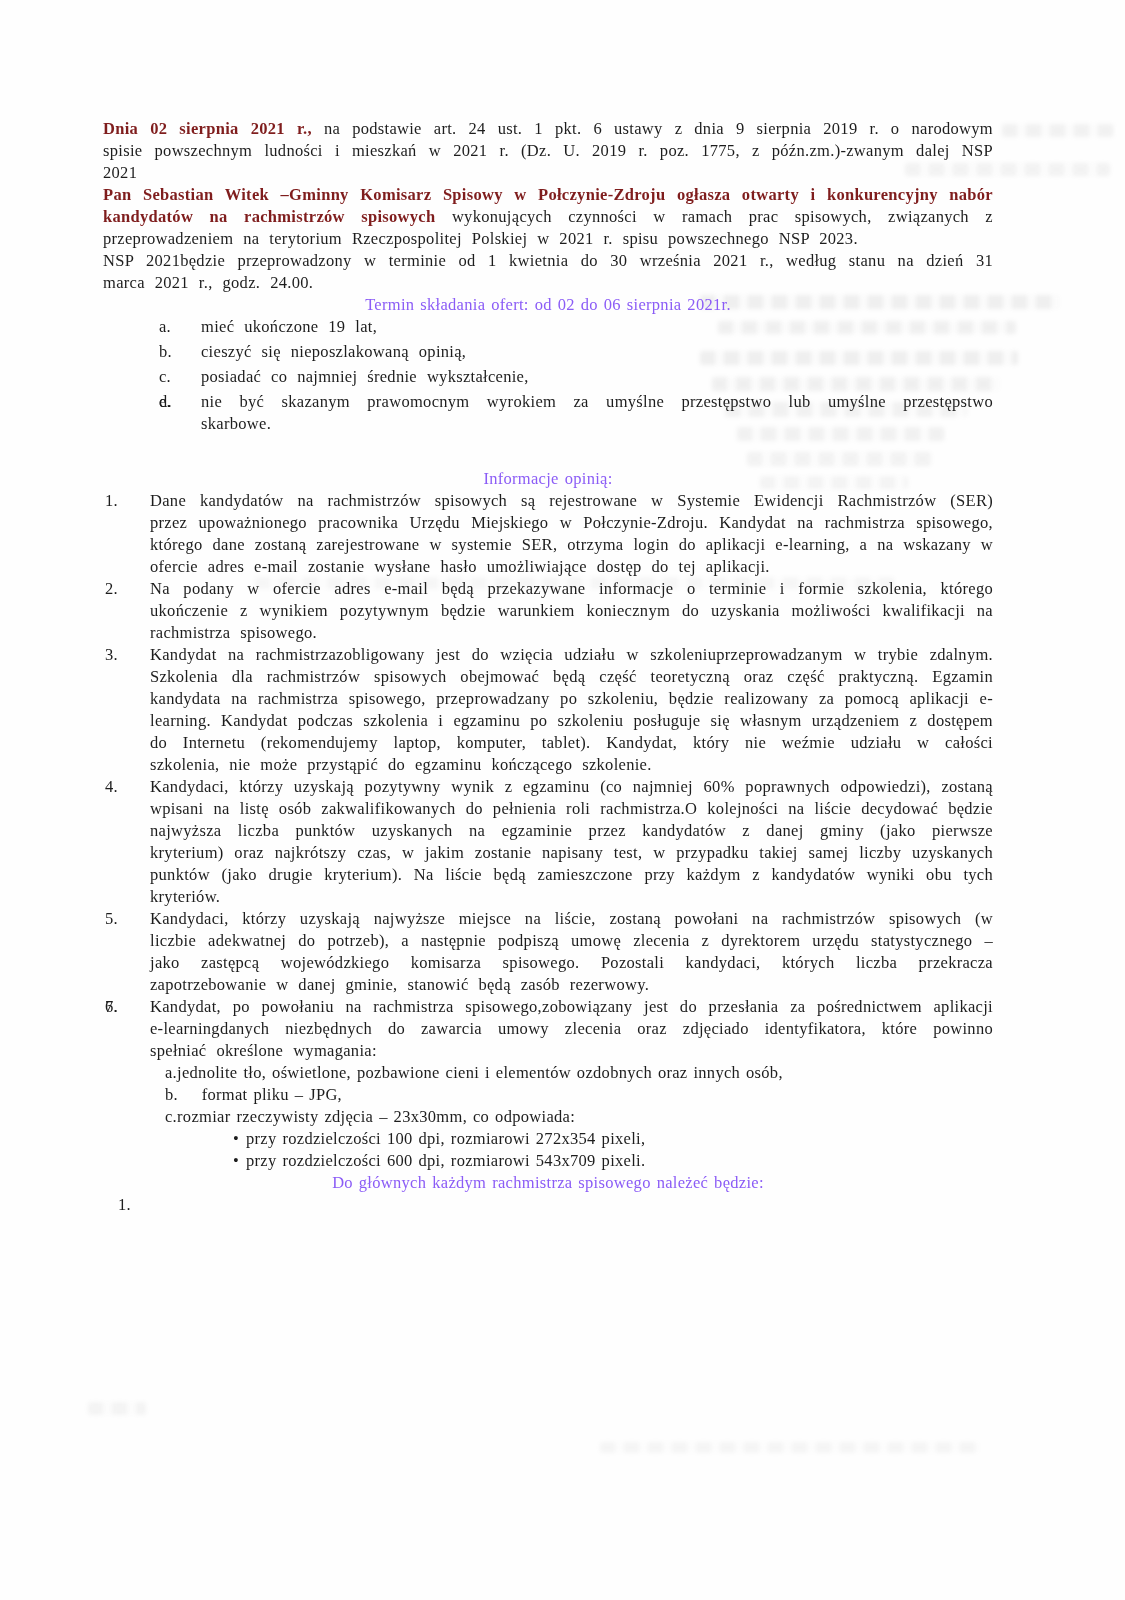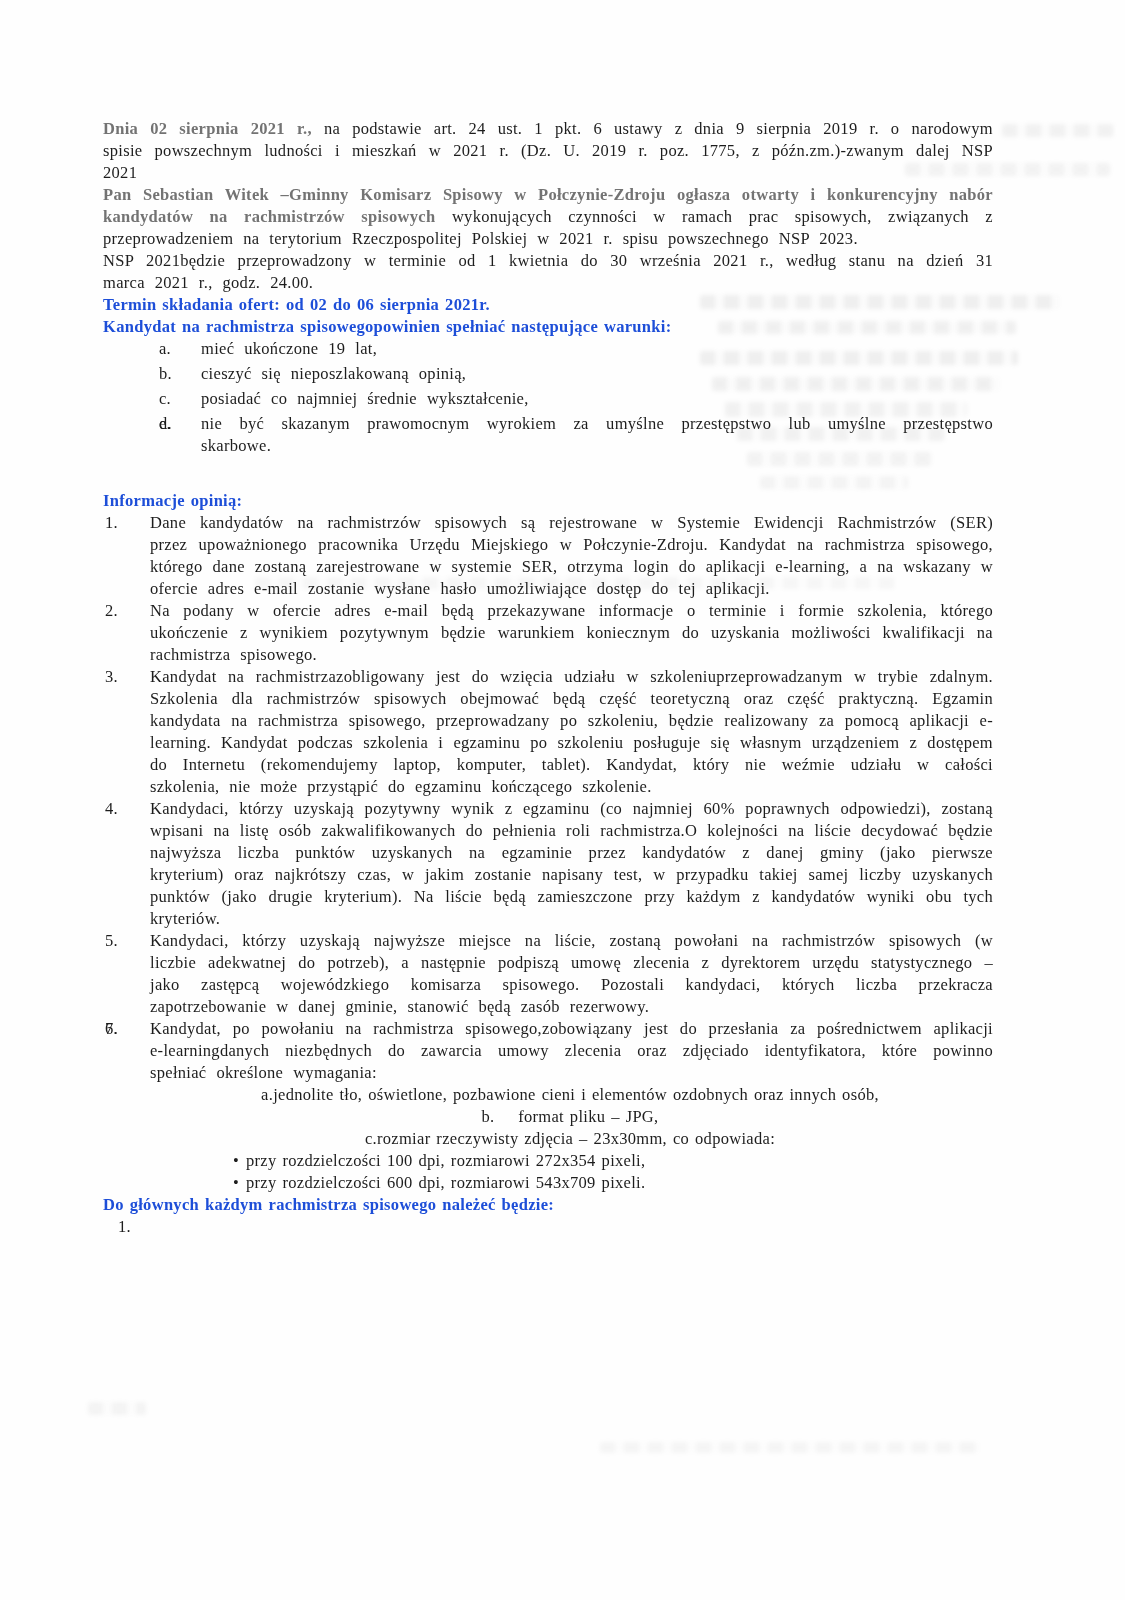--- a/index.html
+++ b/index.html
@@ -7,38 +7,38 @@
     position:relative; width:1125px; height:1600px; margin:0 auto;
     background:#fefefe; overflow:hidden;
     font-family:"Liberation Serif", serif; color:#1d1d1d;
   }
   .content {
     position:absolute; left:103px; top:118px; width:890px;
     font-size:16.5px; line-height:22px; letter-spacing:0.3px;
     word-spacing:5.5px; text-align:justify;
   }
   .content p { margin:0; }
-  b { font-weight:bold; color:#737373; }
-  .heading { font-weight:bold; text-align:left; word-spacing:1.5px; color:#1d4ed8; }
+  b { font-weight:bold; color:#7f1d1d; }
+  .heading { font-weight:normal; text-align:center; word-spacing:1.5px; color:#8b5cf6; }
 
   .intro        { margin:0 0 26px 0; }
   .announcement { margin:0 0 12px 0; }
   .term         { margin:0 0 24px 0; }
   .deadline     { margin:0 0 31px 0; }
   .req-heading  { margin:0 0 14px 0; }
   .req-list     { margin:0 0 33px 0; }
   .req-item     { position:relative; padding-left:98px; margin-bottom:3px; text-align:justify; }
   .req-item .marker { position:absolute; left:56px; }
 
   .gi-heading   { margin:0 0 9px 0; }
   .gi-item      { position:relative; }
   .gi-text      { position:relative; padding-left:47px; text-align:justify; }
   .gi-text .marker { position:absolute; left:2px; }
 
-  .photo-spec   { margin-left:44px; text-align:center; word-spacing:1.5px; white-space:pre-wrap; }
+  .photo-spec   { margin-left:62px; text-align:left; word-spacing:1.5px; white-space:pre-wrap; }
   .photo-bullet { position:relative; padding-left:143px; text-align:left; word-spacing:1.5px; }
   .photo-bullet .bullet { position:absolute; left:130px; }
 
   .tasks-heading { margin:40px 0 13px 0; }
   .task-item    { position:relative; padding-left:49px; text-indent:13px; text-align:justify; }
   .task-item .marker { position:absolute; left:2px; }
 
   
   .sm {
     position:absolute; border-radius:3px; filter:blur(2px);
@@ -70,21 +70,20 @@
   <div class="content">
 
     <p class="intro"><b>Dnia 02 sierpnia 2021 r.,</b><span> na podstawie art. 24 ust. 1 pkt. 6 ustawy z dnia 9 sierpnia 2019 r. o narodowym spisie powszechnym ludności i mieszkań w 2021 r. (Dz. U. 2019 r. poz. 1775, z późn.zm.)-zwanym dalej NSP 2021</span></p>
 
     <p class="announcement"><b>Pan Sebastian Witek –Gminny Komisarz Spisowy w Połczynie-Zdroju ogłasza otwarty i konkurencyjny nabór kandydatów na rachmistrzów spisowych</b><span> wykonujących czynności w ramach prac spisowych, związanych z przeprowadzeniem na terytorium Rzeczpospolitej Polskiej w 2021 r. spisu powszechnego NSP 2023.</span></p>
 
     <p class="term">NSP 2021będzie przeprowadzony w terminie od 1 kwietnia do 30 września 2021 r., według stanu na dzień 31 marca 2021 r., godz. 24.00.</p>
 
     <p class="heading deadline">Termin składania ofert: od 02 do 06 sierpnia 2021r.</p>
 
-    <p class="heading req-heading">Kandydat na rachmistrza spisowegopowinien spełniać następujące warunki:</p>
 
     <div class="req-list">
       <div class="req-item"><span class="marker">a.</span><span>mieć ukończone 19 lat,</span></div>
       <div class="req-item"><span class="marker">b.</span><span>cieszyć się nieposzlakowaną opinią,</span></div>
       <div class="req-item"><span class="marker">c.</span><span>posiadać co najmniej średnie wykształcenie,</span></div>
       <div class="req-item"><span class="marker">d.</span></div>
       <div class="req-item"><span class="marker">e.</span><span>nie być skazanym prawomocnym wyrokiem za umyślne przestępstwo lub umyślne przestępstwo skarbowe.</span></div>
     </div>
 
     <p class="heading gi-heading">Informacje opinią:</p>

